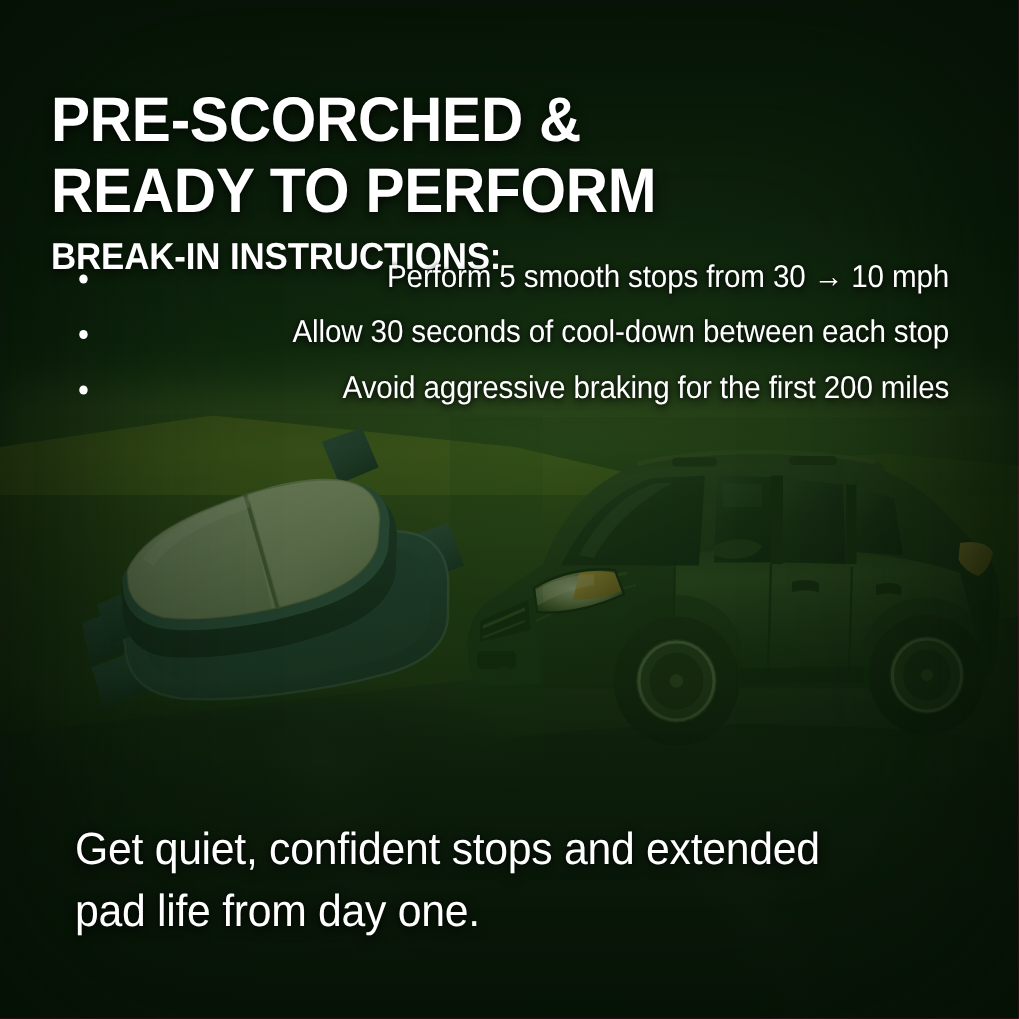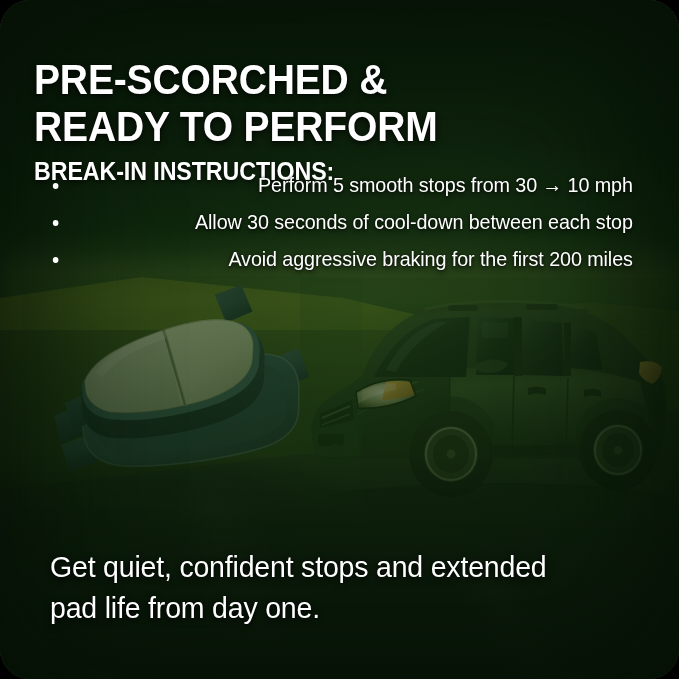--- a/index.html
+++ b/index.html
@@ -12,21 +12,20 @@
     font-family: "Liberation Sans", sans-serif;
   }
 
   #poster {
     position: relative;
     width: 679px;
     height: 679px;
     overflow: hidden;
     background: #be185d;
     user-select: none;
-    border-radius: 30px;
   }
 
   
   .layer { position: absolute; pointer-events: none; }
 
   
   #bg-base {
     inset: 0;
     background:
       linear-gradient(175deg, #10290f 0%, #14330f 38%, #12300e 58%, #0e2a0c 100%);

